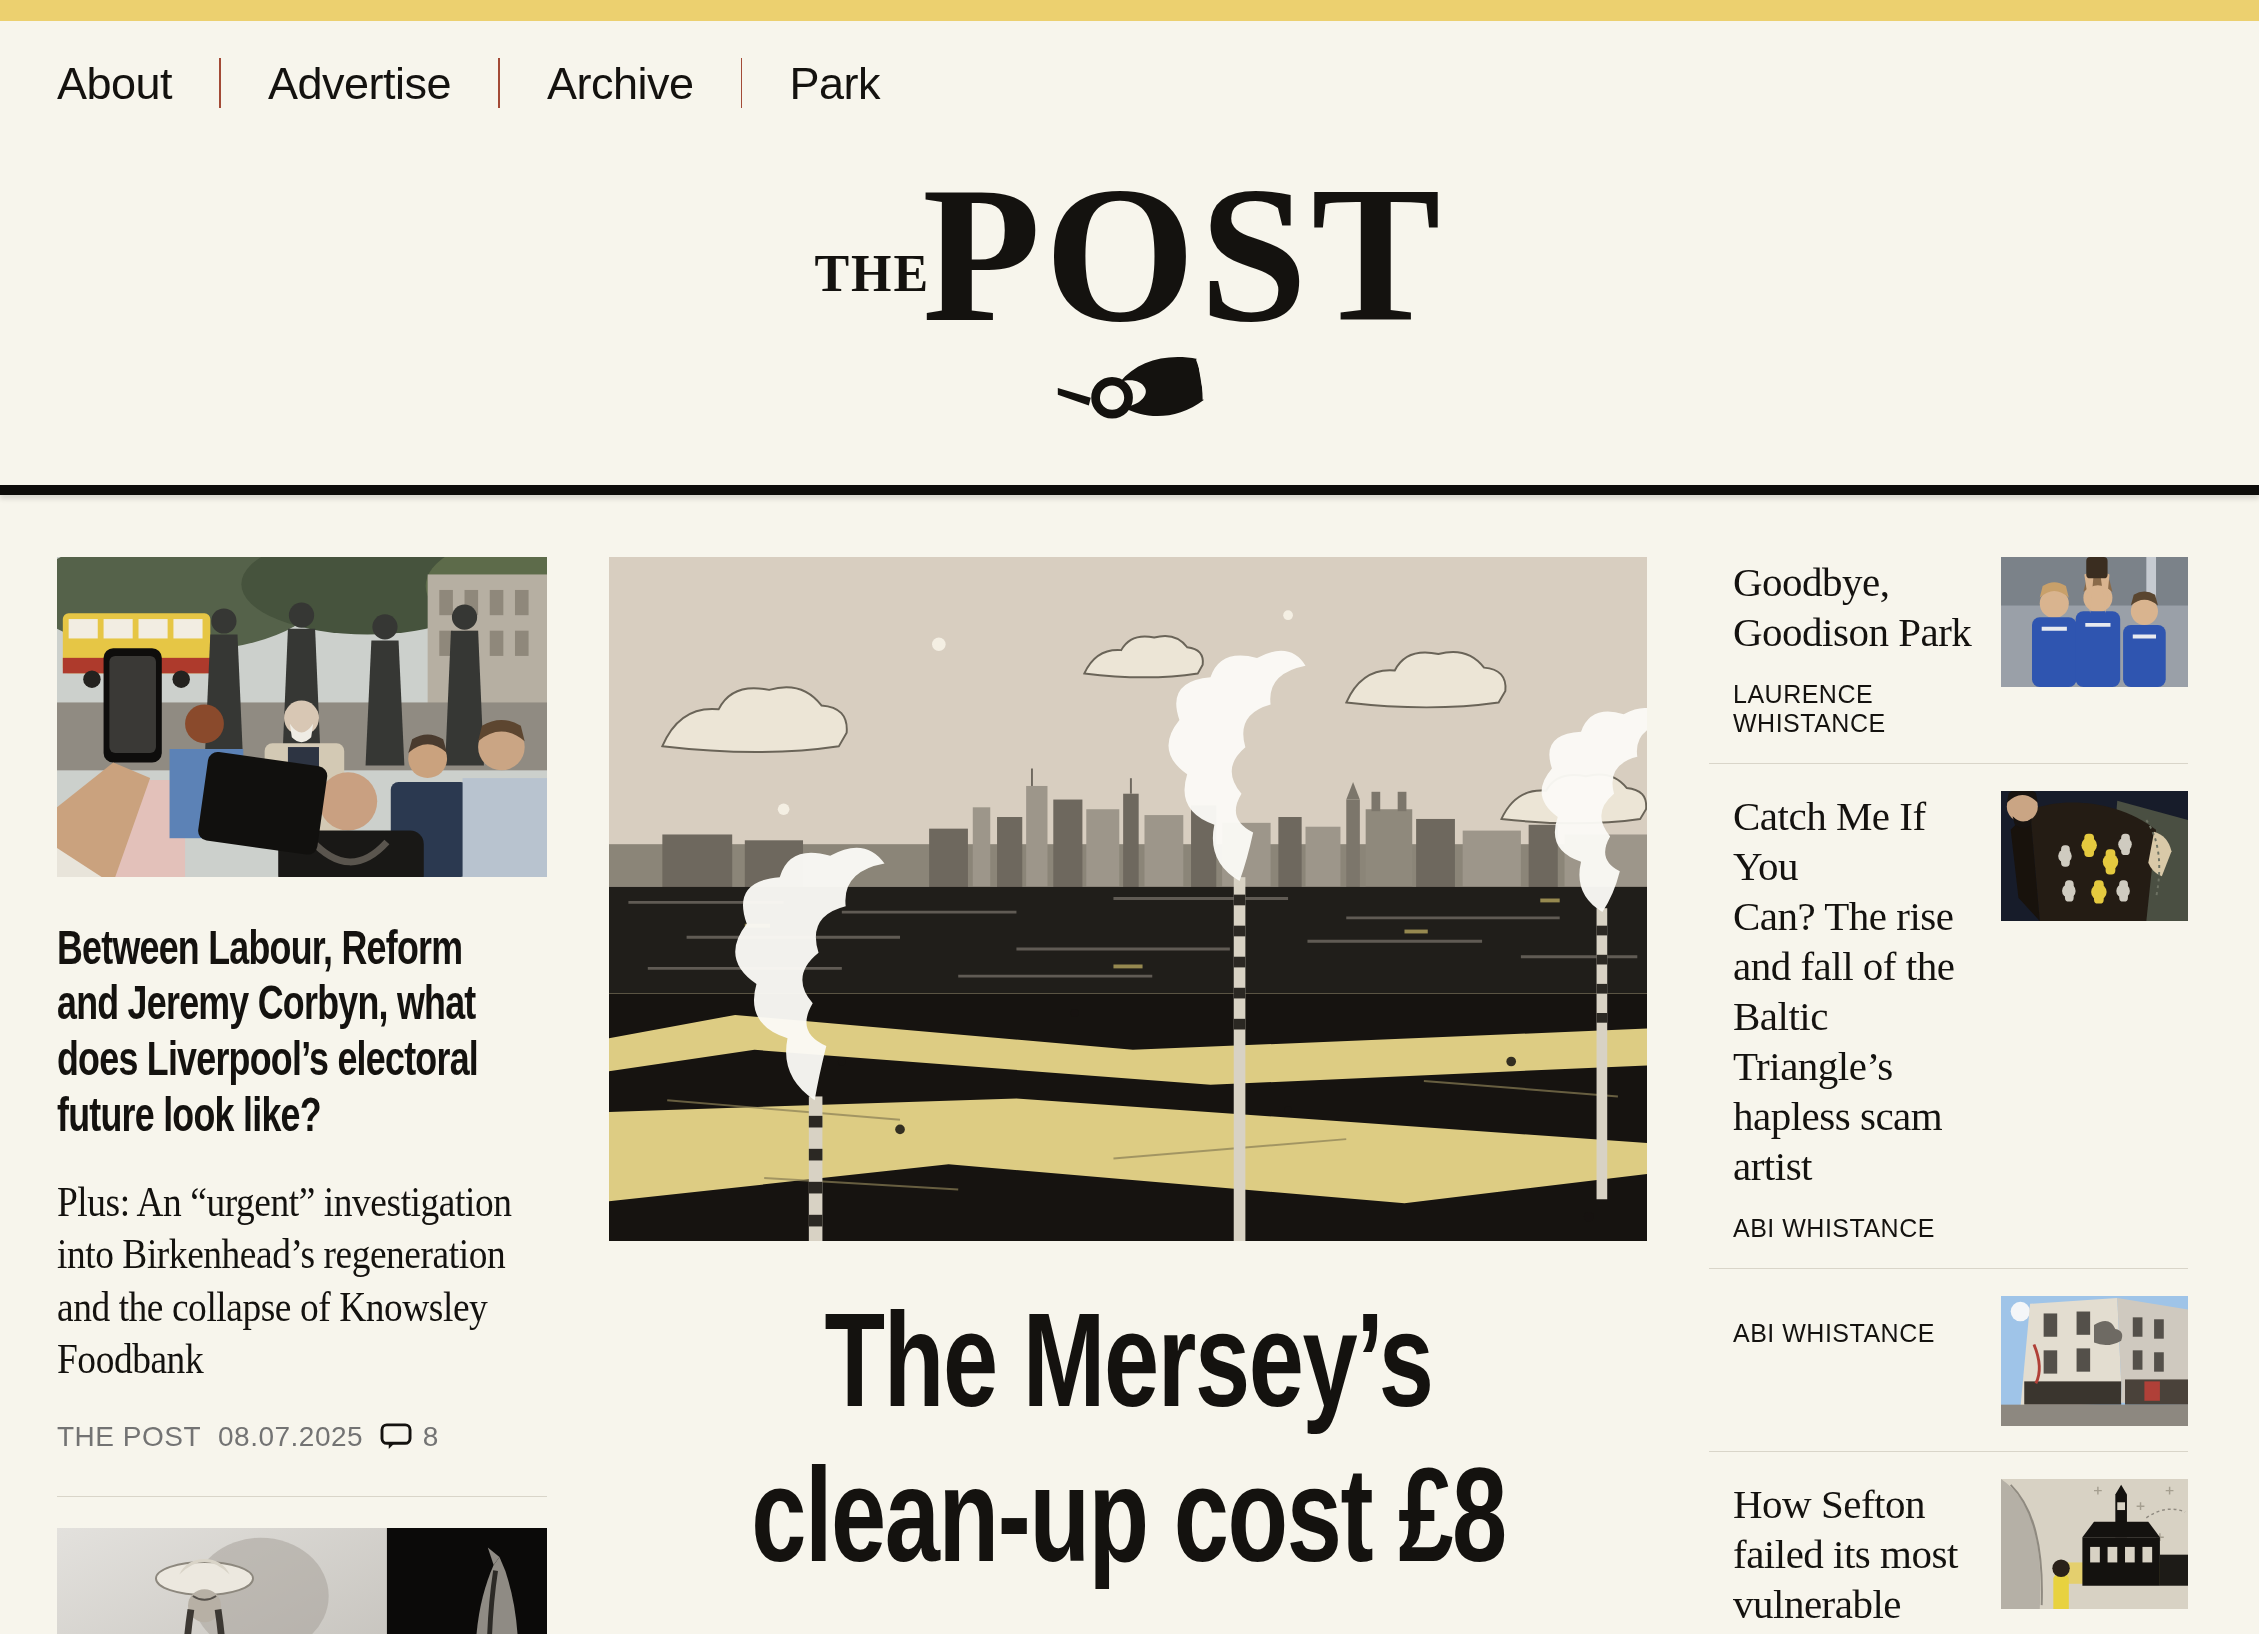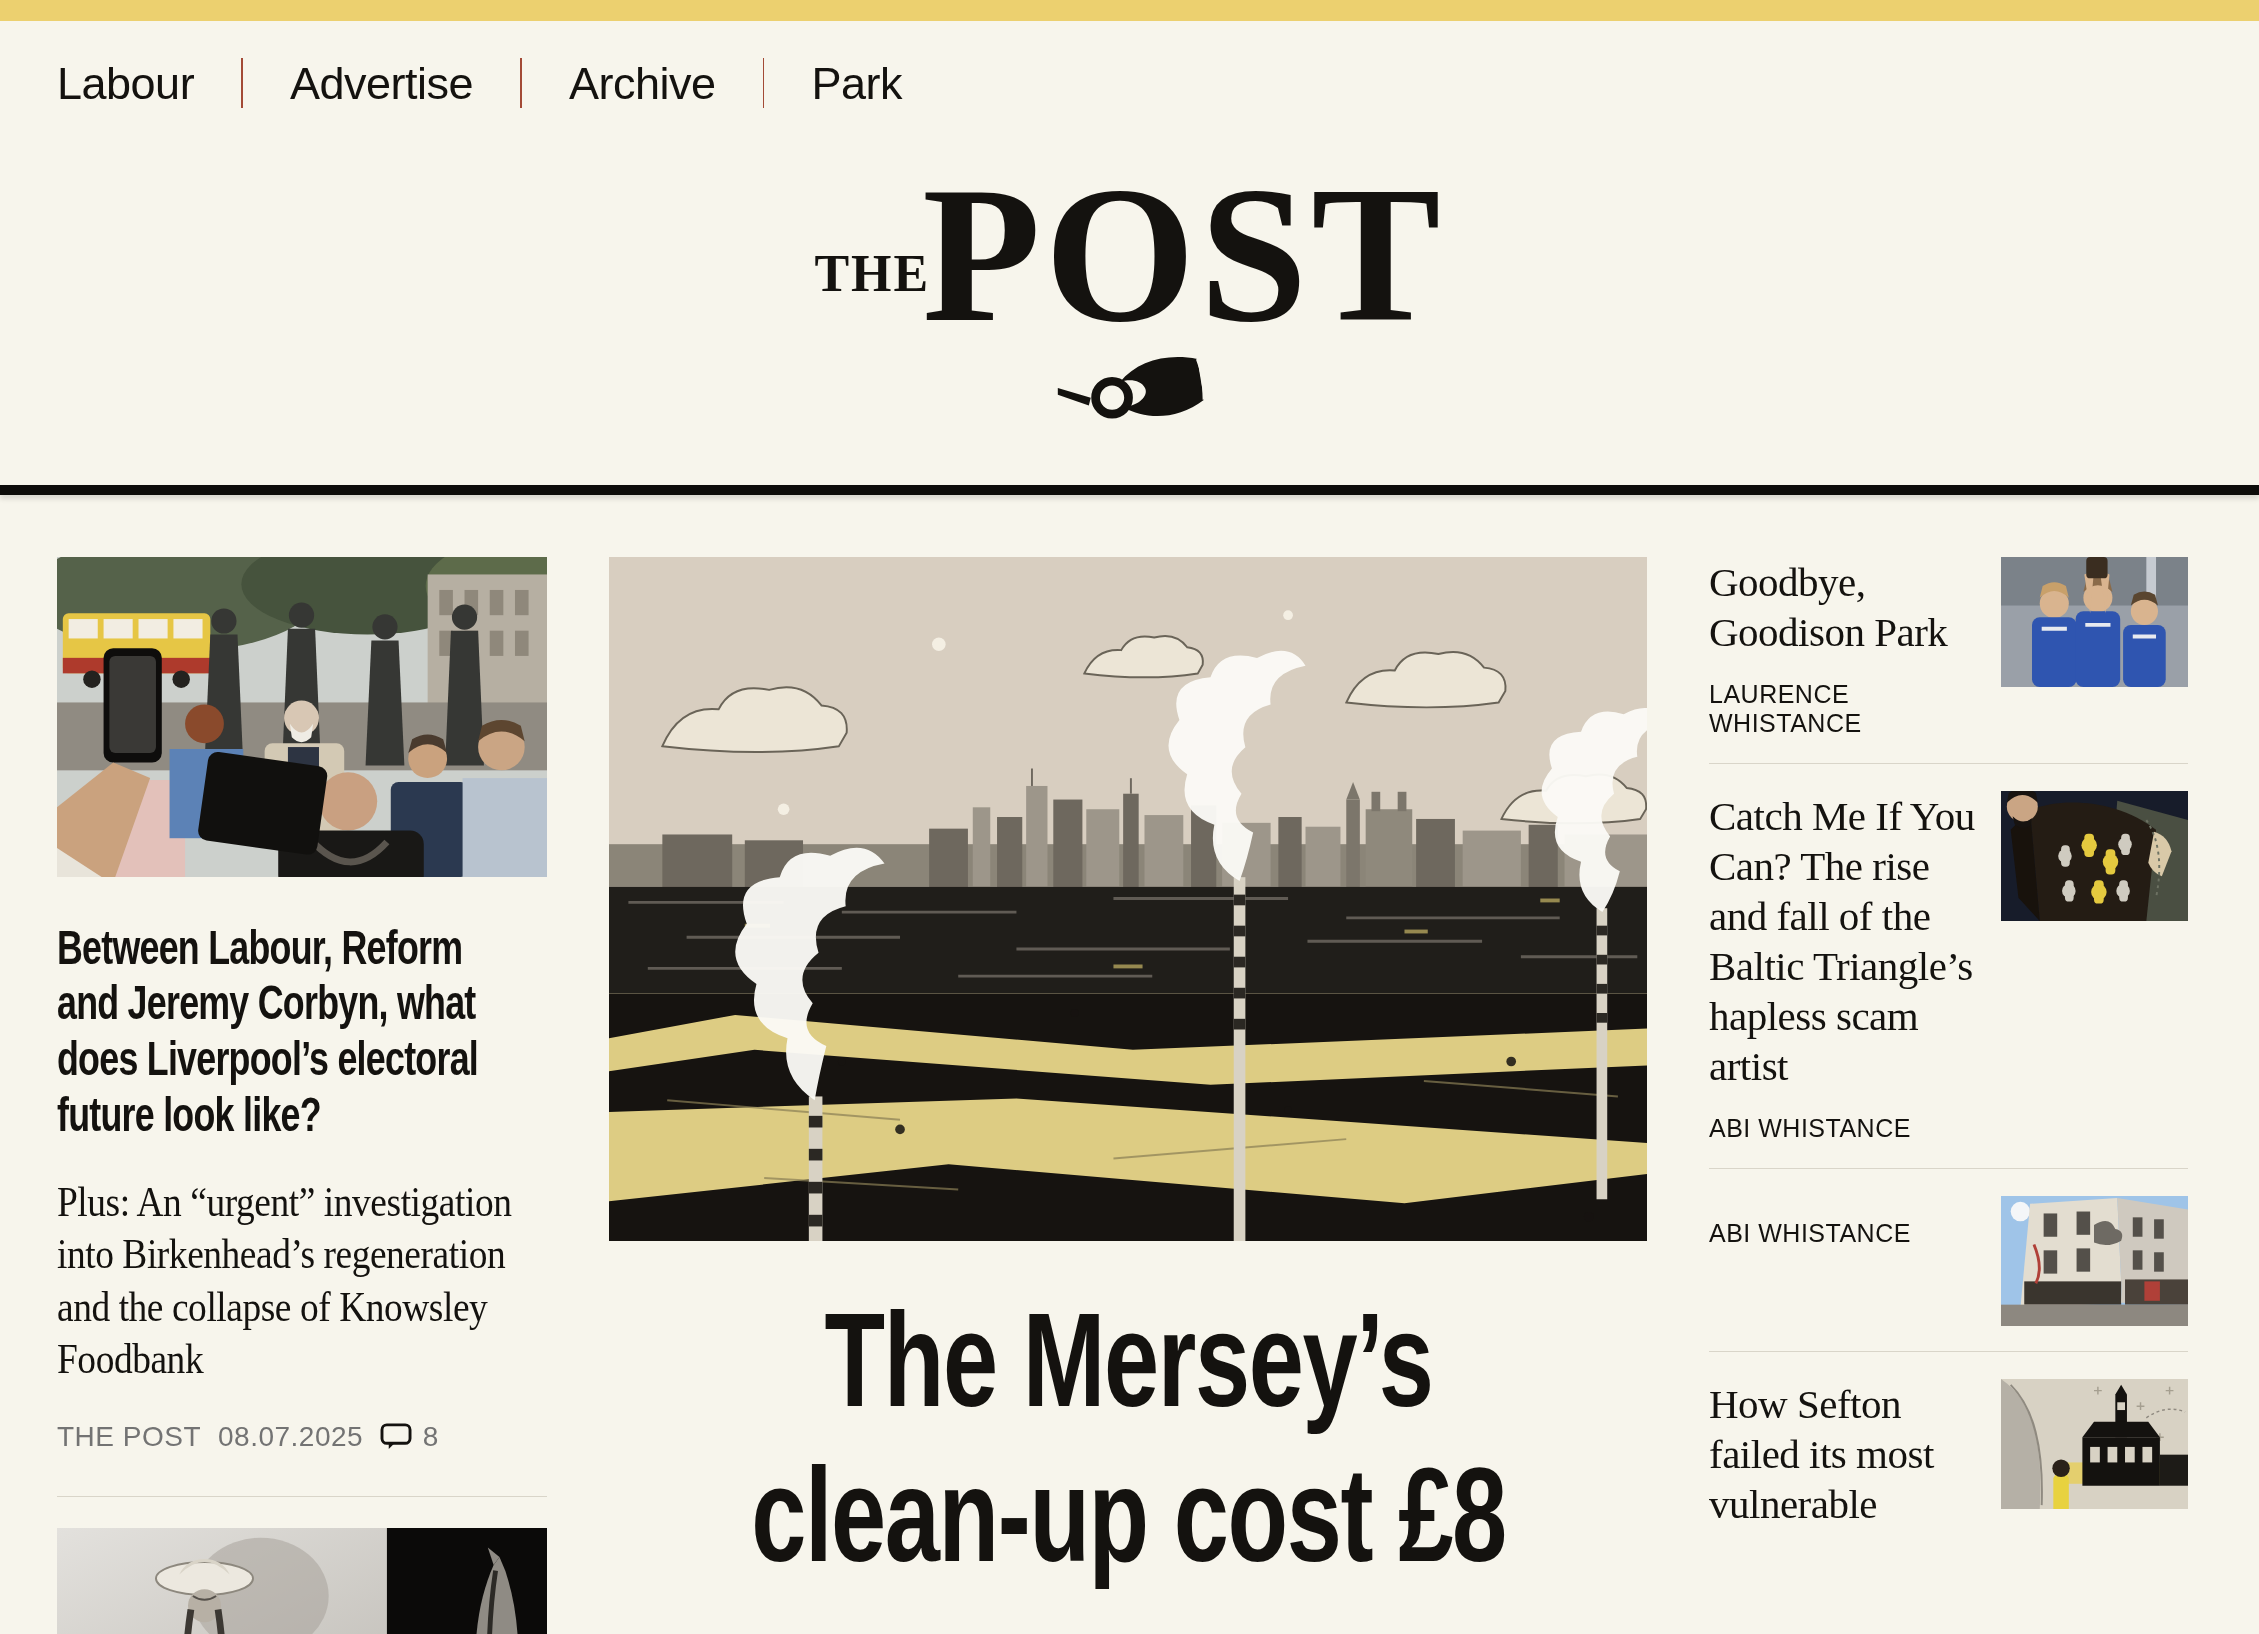--- a/index.html
+++ b/index.html
@@ -71,41 +71,41 @@
   .comment-chip{display:flex;align-items:center;gap:9.7px;cursor:pointer;}
   .col-divider{height:1px;background:#d9d5c9;border:none;margin:43px 0 31px 0;}
   
   .feature-img{display:block;cursor:pointer;}
   .feature-headline{
     font-weight:700;font-size:134px;line-height:1.16;letter-spacing:-1.9px;
     text-align:center;width:1403px;margin:41px 0 0 -182px;
     transform:scaleX(.74);transform-origin:center top;cursor:pointer;
   }
   
-  .side-item{display:flex;gap:23px;padding:0 0 25px 0;}
+  .side-item{display:flex;gap:23px;padding:0 0 25px 0;margin-left:24px;}
   .side-text{flex:1;min-width:0;}
   .side-headline{
     font-family:"Liberation Serif",serif;font-weight:400;font-size:41px;
     line-height:1.22;letter-spacing:-0.5px;margin:0;cursor:pointer;
   }
   .side-author{
     font-size:25px;letter-spacing:0.5px;margin-top:23px;color:#14120f;
   }
   .side-thumb{flex:none;cursor:pointer;}
   .side-divider{height:1px;background:#d9d5c9;border:none;margin:0 0 27px 0;}
 </style>
 </head>
 <body>
 
 <div class="topbar"></div>
 
 <div class="header-row">
   <ul class="nav">
     <li>
-        <a>Labour</a>
+        <a>About</a>
       </li>
     <li>
         <span class="sep"></span>
       </li>
     <li>
         <a>Advertise</a>
       </li>
     <li>
         <span class="sep"></span>
       </li>

